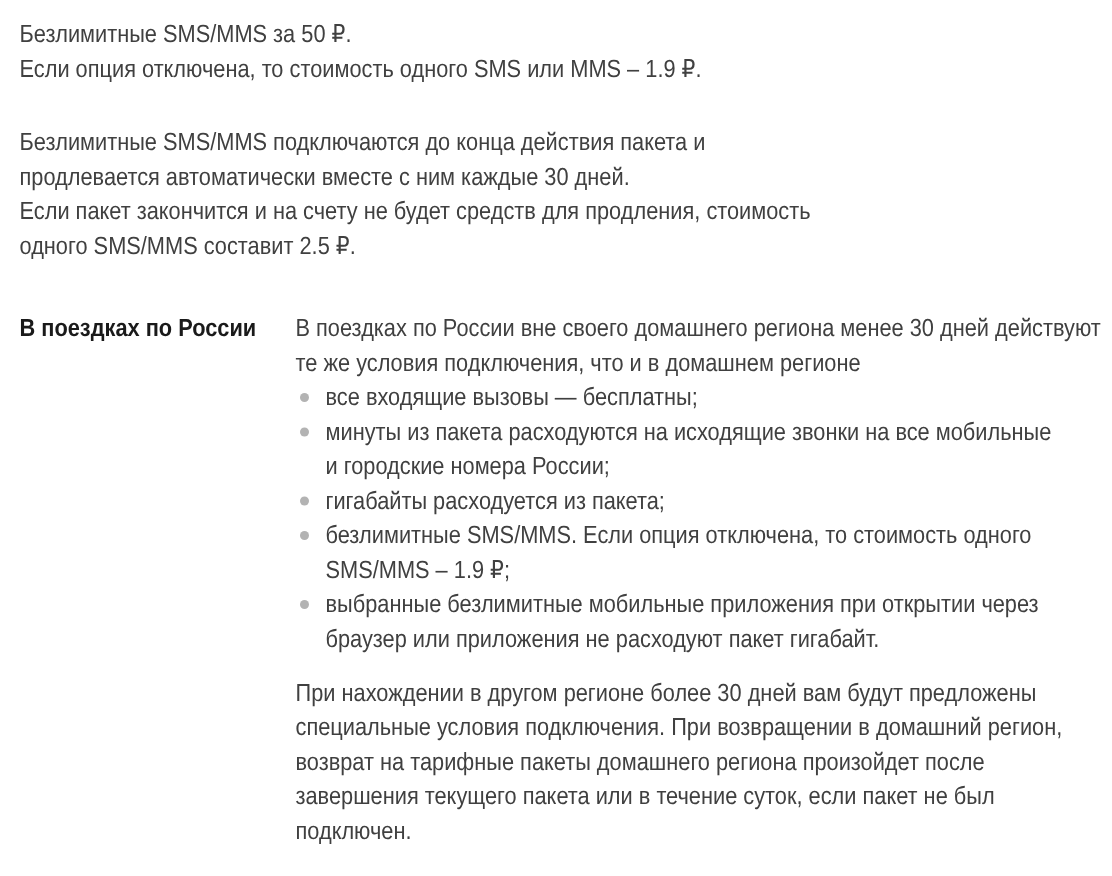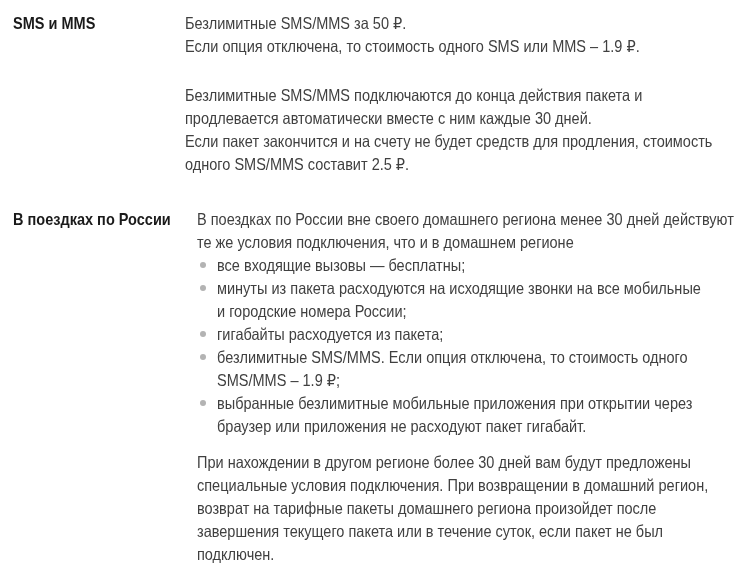--- a/index.html
+++ b/index.html
@@ -71,23 +71,20 @@
     transform-origin: 0 0;
   }
 </style>
 </head>
 <body>
 
 <div class="page">
 
   <section class="row">
     <div>
-      <span class="label-text">SMS и MMS</span>
-    </div>
-    <div>
       <div class="para">Безлимитные SMS/MMS за 50 ₽.
 Если опция отключена, то стоимость одного SMS или MMS – 1.9 ₽.</div>
       <div class="para mt-para">Безлимитные SMS/MMS подключаются до конца действия пакета и
 продлевается автоматически вместе с ним каждые 30 дней.
 Если пакет закончится и на счету не будет средств для продления, стоимость
 одного SMS/MMS составит 2.5 ₽.</div>
     </div>
   </section>
 
   <section class="row section-travel">

